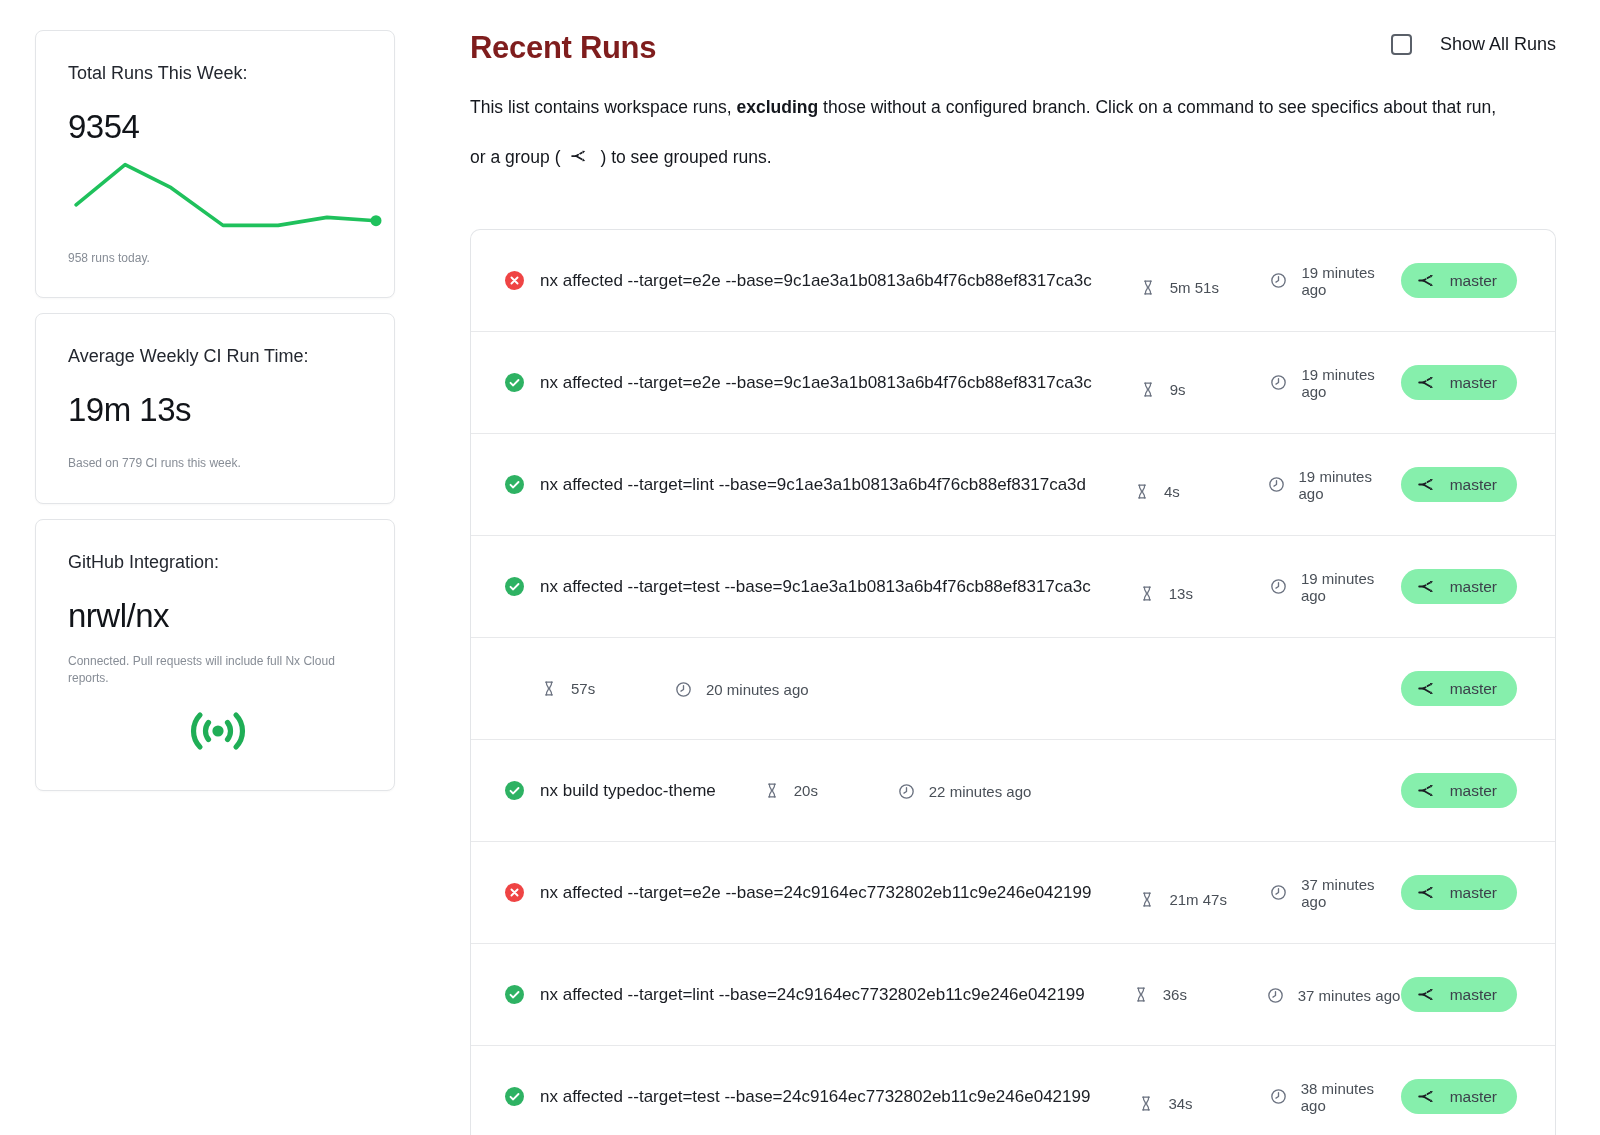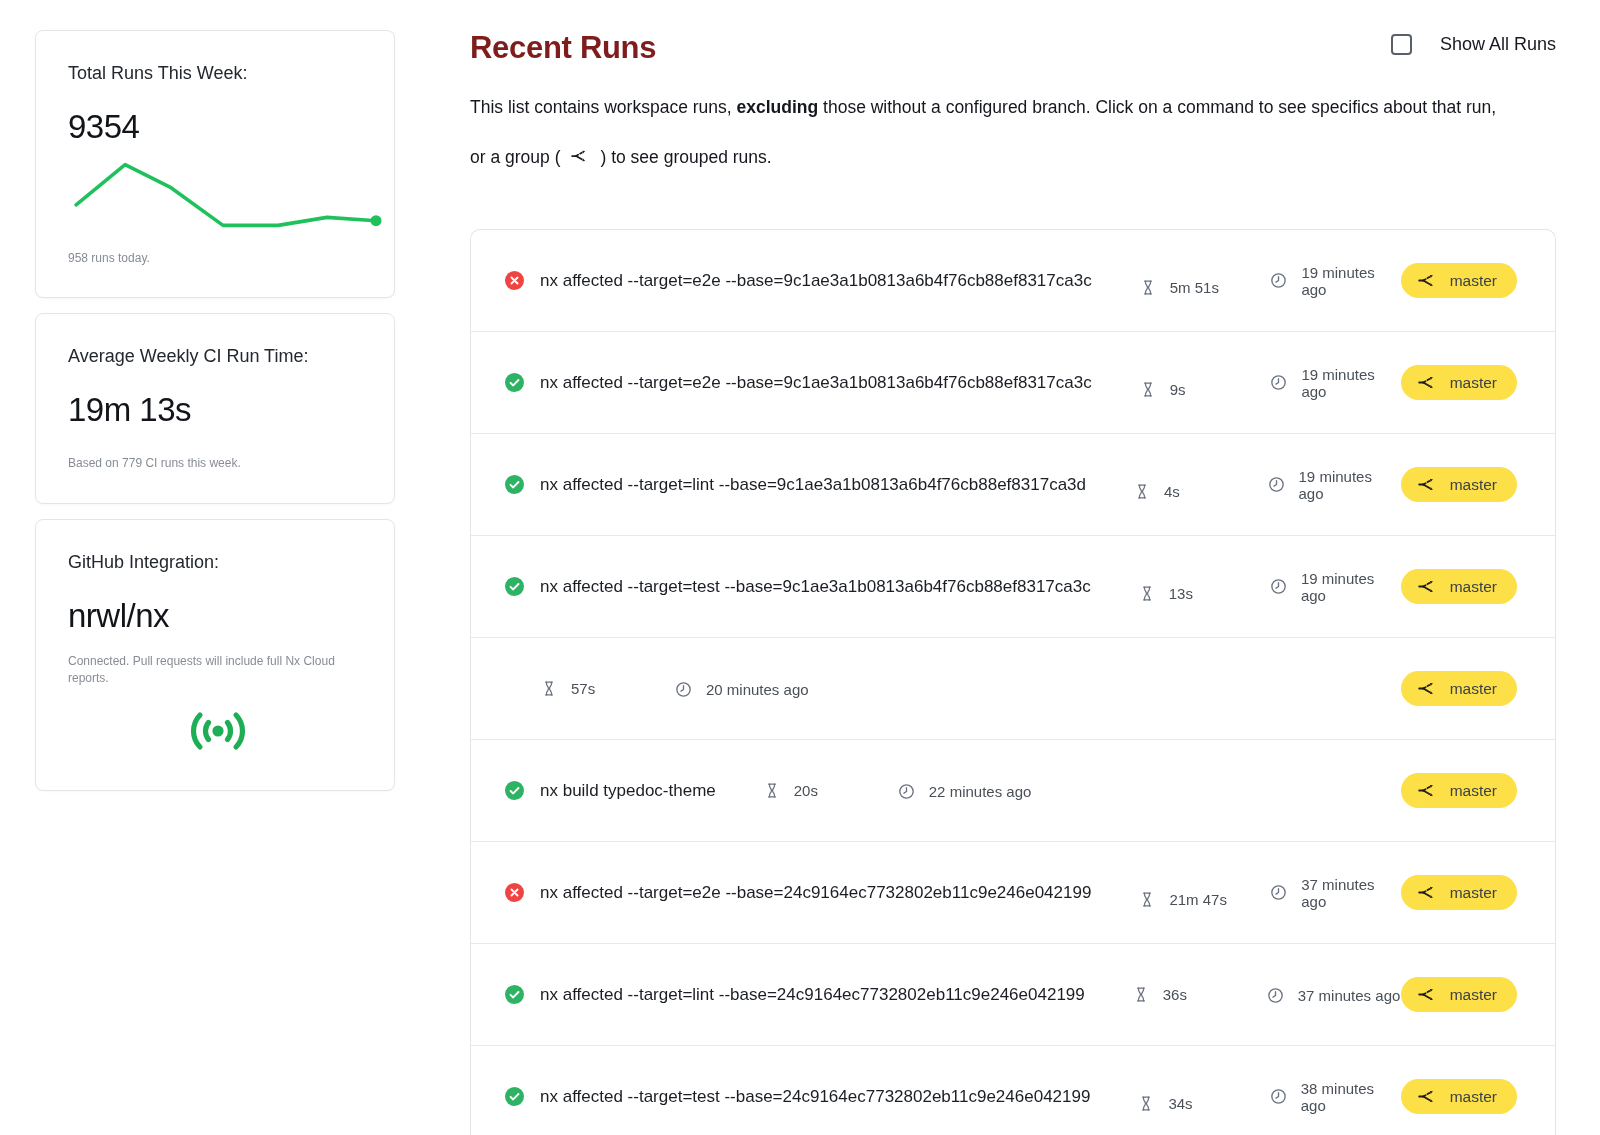--- a/index.html
+++ b/index.html
@@ -40,21 +40,21 @@
   .run-line1 { display:flex; align-items:center; gap:16px; }
   .status-icon { width:19px; height:19px; flex:0 0 19px; display:inline-flex; }
   .run-command { font-size:17px; color:#1b1e24; white-space:nowrap; overflow:hidden;
     max-width:575px; cursor:pointer; }
   .run-meta { display:flex; align-items:flex-end; margin-left:35px; }
   .meta-duration { display:flex; align-items:center; gap:13px; width:134px; }
   .meta-time { display:flex; align-items:center; gap:13px; }
   .meta-text { font-size:15px; color:#4a5058; }
   .meta-icon { display:inline-flex; }
 
-  .branch-badge { display:flex; align-items:center; gap:12px; background:#fde047;
+  .branch-badge { display:flex; align-items:center; gap:12px; background:#86efac;
     border-radius:18px; height:35px; padding:0 20px 0 16px; cursor:pointer; flex:0 0 auto; }
   .branch-badge-label { font-size:15.5px; color:#3c414b; }
 </style>
 </head>
 <body>
 
 <svg width="0" height="0" style="position:absolute">
   <defs>
     <g id="split-branch" fill="none" stroke="#1b1e24" stroke-width="2.1" stroke-linecap="round">
       <path d="M2.5 12 H7.2"></path>

